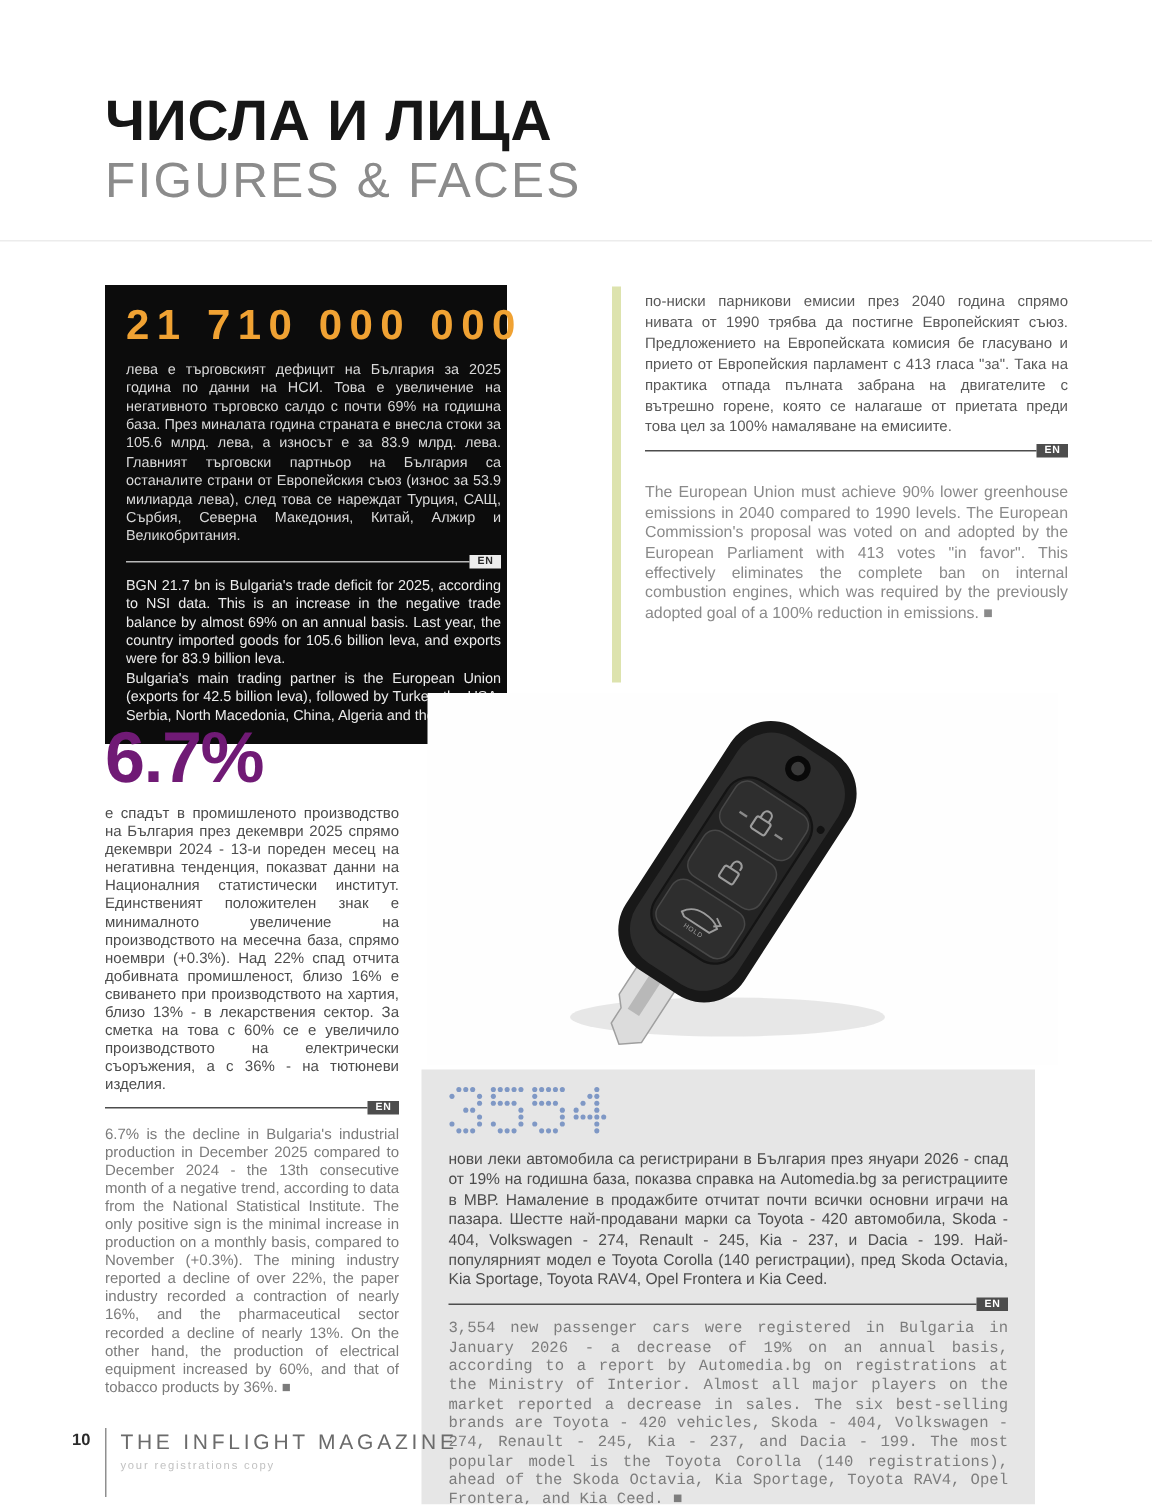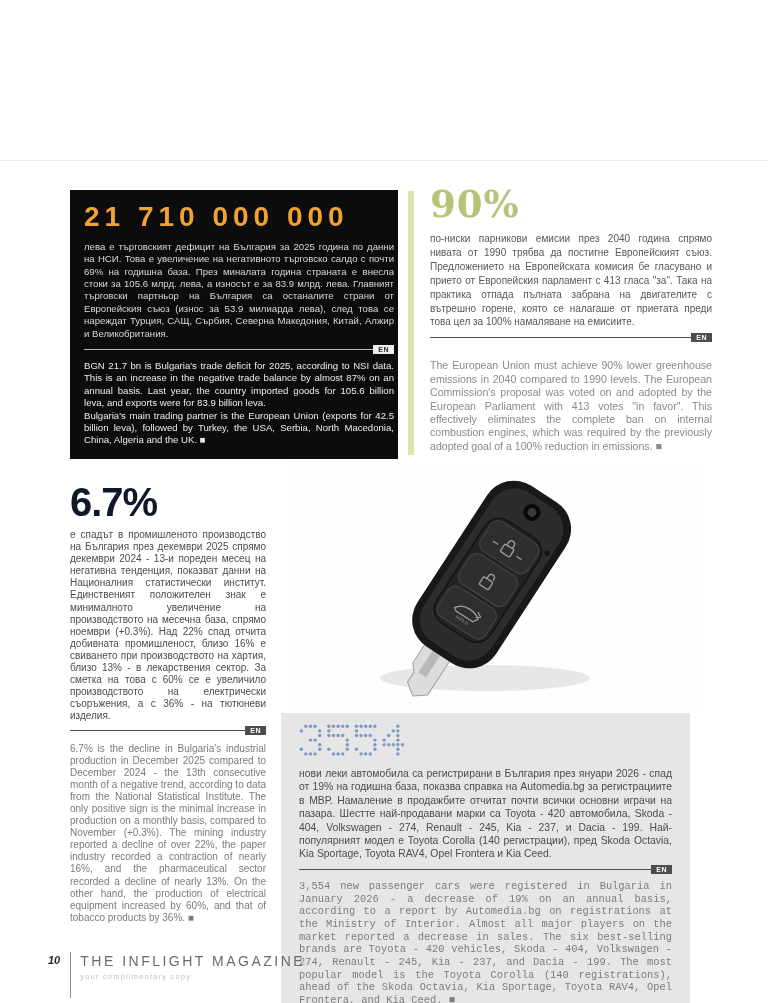--- a/index.html
+++ b/index.html
@@ -16,83 +16,86 @@
   .jtext{text-align:justify;}
   .enrow{display:flex;align-items:center;}
   .enrow .line{flex:1;height:1px;}
   .en-badge{font-size:7px;line-height:9px;padding:0 5px;font-weight:bold;letter-spacing:0.5px;}
   .enrow.dark .line{background:#4d4d4d;}
   .enrow.dark .en-badge{background:#4d4d4d;color:#ffffff;}
   .enrow.light .line{background:#b9b9b9;}
   .enrow.light .en-badge{background:#ededed;color:#2a2a2a;}
 
   
-  .card-black{position:absolute;left:70px;top:190px;width:328px;min-height:268px;
+  .card-black{position:absolute;left:70px;top:190px;width:268px;min-height:268px;
               background:#0c0c0c;box-sizing:border-box;padding:12px 4px 12px 14px;}
   .big-orange{font-size:28px;font-weight:bold;letter-spacing:5px;color:#f0a233;line-height:1.1;white-space:nowrap;}
   .card-black .bgtext{margin-top:8px;font-size:9.6px;line-height:12.4px;color:#d9d9d9;}
   .card-black .enrow{margin-top:5px;}
   .card-black .entext{margin-top:6px;font-size:9.6px;line-height:12.4px;color:#ececec;}
 
   
   .accent-bar{position:absolute;left:408px;top:191px;width:6px;height:264px;background:#dde3ae;}
   .col-90{position:absolute;left:430px;top:186px;width:282px;}
   .big-olive{font-family:"DejaVu Serif",serif;font-weight:bold;font-size:37px;line-height:1.0;
              color:#b6c478;letter-spacing:1px;}
   .col-90 .bgtext{margin-top:9px;font-size:10px;line-height:13.9px;color:#585858;}
   .col-90 .enrow{margin-top:4px;}
   .col-90 .entext{margin-top:17px;font-size:10.6px;line-height:13.4px;color:#8a8a8a;}
 
   
   .col-67{position:absolute;left:70px;top:482px;width:196px;}
-  .big-dark{font-size:40px;font-weight:bold;color:#0f172a;letter-spacing:-1px;line-height:1.0;}
+  .big-dark{font-size:48px;font-weight:bold;color:#701a75;letter-spacing:-1px;line-height:1.0;}
   .col-67 .bgtext{margin-top:7px;font-size:10px;line-height:12.1px;color:#4c4c4c;}
   .col-67 .enrow{margin-top:3px;}
   .col-67 .entext{margin-top:8px;font-size:10px;line-height:12.1px;color:#7b7b7b;}
 
   
   .key-photo{position:absolute;left:285px;top:462px;width:420px;height:248px;background:#fefefe;}
 
   
   .card-gray{position:absolute;left:281px;top:713px;width:409px;min-height:220px;background:#e6e6e6;
              box-sizing:border-box;padding:11px 18px 12px 18px;}
   .dotnum{height:34px;}
   .card-gray .bgtext{margin-top:9px;font-size:10.4px;line-height:13.4px;color:#4c4c4c;}
   .card-gray .enrow{margin-top:4px;}
   .card-gray .entext{margin-top:6px;font-size:10.4px;line-height:12.7px;color:#7d7d7d;font-family:Liberation Mono, monospace;}
 
   
   .footer{position:absolute;left:48px;top:952px;display:flex;align-items:flex-start;}
-  .footer .pagenum{font-size:11px;font-weight:bold;color:#2b2b2b;margin-top:2px;font-style:italic;}
+  .footer .pagenum{font-size:11px;font-weight:bold;color:#2b2b2b;margin-top:2px;}
   .footer .vline{width:1px;height:46px;background:#8f8f8f;margin:0 9px 0 10px;}
   .footer .mag{font-size:14px;letter-spacing:2.5px;color:#6b6b6b;margin-top:1px;}
   .footer .tagline{font-size:7.5px;letter-spacing:1.2px;color:#c2c2c2;margin-top:3px;}
 </style>
 </head>
 <body>
 
 <div class="page">
 
   <div class="hairline-top"></div>
 
+  <div class="masthead">
+    <div class="title-bg">ЧИСЛА И ЛИЦА</div>
+    <div class="title-en">FIGURES &amp; FACES</div>
+  </div>
 
   <div class="card-black">
     <div class="big-orange">21 710 000 000</div>
     <div class="bgtext jtext">лева е търговският дефицит на България за 2025 година по данни на НСИ. Това е увеличение на негативното търговско салдо с почти 69% на годишна база. През миналата година страната е внесла стоки за 105.6 млрд. лева, а износът е за 83.9 млрд. лева. Главният търговски партньор на България са останалите страни от Европейския съюз (износ за 53.9 милиарда лева), след това се нареждат Турция, САЩ, Сърбия, Северна Македония, Китай, Алжир и Великобритания.</div>
     <div class="enrow light">
       <div class="line"></div>
       <div class="en-badge">EN</div>
     </div>
-    <div class="entext jtext">BGN 21.7 bn is Bulgaria's trade deficit for 2025, according to NSI data. This is an increase in the negative trade balance by almost 87% on an annual basis. Last year, the country imported goods for 105.6 billion leva, and exports were for 83.9 billion leva.</div>
+    <div class="entext jtext">BGN 21.7 bn is Bulgaria's trade deficit for 2025, according to NSI data. This is an increase in the negative trade balance by almost 69% on an annual basis. Last year, the country imported goods for 105.6 billion leva, and exports were for 83.9 billion leva.</div>
     <div class="entext jtext" style="margin-top:0;">Bulgaria's main trading partner is the European Union (exports for 42.5 billion leva), followed by Turkey, the USA, Serbia, North Macedonia, China, Algeria and the UK. ■</div>
   </div>
 
   <div class="accent-bar"></div>
   <div class="col-90">
-    <div class="big-olive">90%</div>
     <div class="bgtext jtext">по-ниски парникови емисии през 2040 година спрямо нивата от 1990 трябва да постигне Европейският съюз. Предложението на Европейската комисия бе гласувано и прието от Европейския парламент с 413 гласа "за". Така на практика отпада пълната забрана на двигателите с вътрешно горене, която се налагаше от приетата преди това цел за 100% намаляване на емисиите.</div>
     <div class="enrow dark">
       <div class="line"></div>
       <div class="en-badge">EN</div>
     </div>
     <div class="entext jtext">The European Union must achieve 90% lower greenhouse emissions in 2040 compared to 1990 levels. The European Commission's proposal was voted on and adopted by the European Parliament with 413 votes "in favor". This effectively eliminates the complete ban on internal combustion engines, which was required by the previously adopted goal of a 100% reduction in emissions. ■</div>
   </div>
 
   <div class="col-67">
     <div class="big-dark">6.7%</div>
@@ -210,17 +213,17 @@
       <div class="en-badge">EN</div>
     </div>
     <div class="entext jtext">3,554 new passenger cars were registered in Bulgaria in January 2026 - a decrease of 19% on an annual basis, according to a report by Automedia.bg on registrations at the Ministry of Interior. Almost all major players on the market reported a decrease in sales. The six best-selling brands are Toyota - 420 vehicles, Skoda - 404, Volkswagen - 274, Renault - 245, Kia - 237, and Dacia - 199. The most popular model is the Toyota Corolla (140 registrations), ahead of the Skoda Octavia, Kia Sportage, Toyota RAV4, Opel Frontera, and Kia Ceed. ■</div>
   </div>
 
   <div class="footer">
     <div class="pagenum">10</div>
     <div class="vline"></div>
     <div>
       <div class="mag">THE INFLIGHT MAGAZINE</div>
-      <div class="tagline">your complimentary copy</div>
+      <div class="tagline">your registrations copy</div>
     </div>
   </div>
 
 </div>
 
 </body></html>

